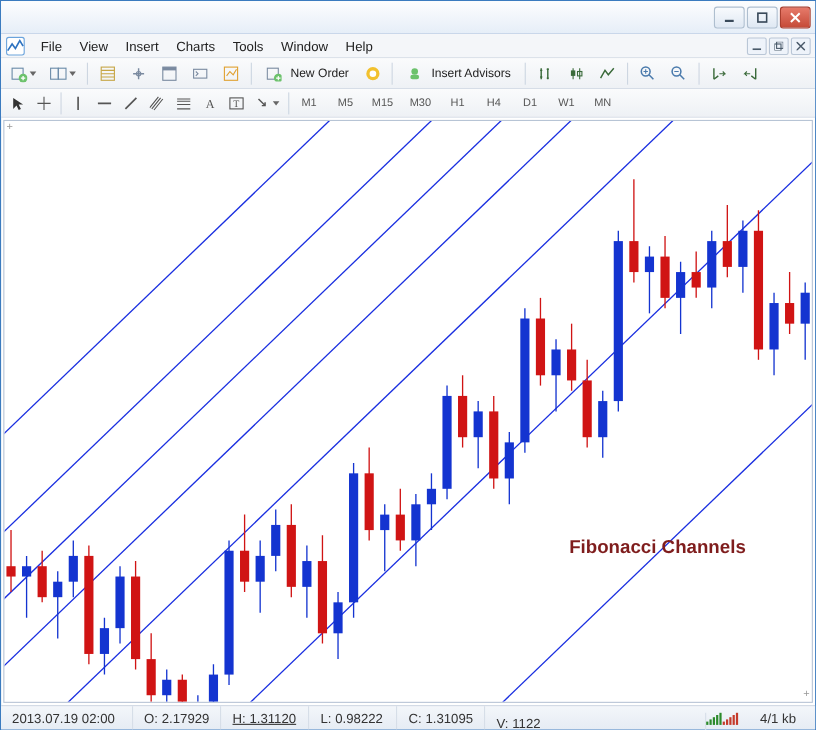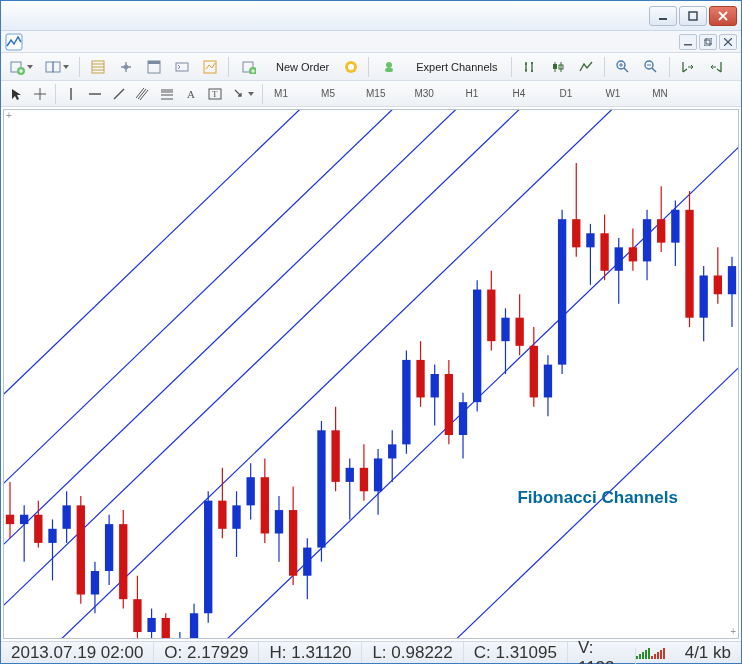--- a/index.html
+++ b/index.html
@@ -9,29 +9,29 @@
 .winbtn { width: 28px; height: 20px; display: flex; align-items: center; justify-content: center; border: 1px solid #aebecf; background: linear-gradient(#f8fafd,#dfe8f3); border-radius: 3px; cursor: pointer; }
 .winbtn.close { background: linear-gradient(#e67a6a,#c54a38); border: 1px solid #a93e2e; color: #fff; }
 .winbtn svg { display:block; }
 .menubar { height: 22px; background: #f4f6f9; border-bottom: 1px solid #d6dde7; display: flex; align-items: center; padding: 0 4px; gap: 2px; }
 .menubar .appicon { width: 18px; height: 18px; margin-right: 4px; }
 .menuitem { padding: 2px 8px; cursor: pointer; color: #222; }
 .mdi-controls { margin-left: auto; display:flex; gap:2px; }
 .mdi-controls .mbtn { width:18px; height:16px; display:flex; align-items:center; justify-content:center; border:1px solid #b9c6d6; background:#eef3fa; cursor:pointer; border-radius:2px; }
 .toolbar { height: 28px; background: linear-gradient(#fafbfc,#eef1f5); border-bottom: 1px solid #d6dde7; display: flex; align-items: center; padding: 0 4px; gap: 4px; }
 .tbbtn { height: 22px; min-width: 22px; padding: 0 3px; display: flex; align-items: center; justify-content: center; border: 1px solid transparent; border-radius: 3px; cursor: pointer; position: relative; }
-.tbbtn.labeled { padding: 0 6px; gap: 20px; font-size: 11px; color: #222; }
+.tbbtn.labeled { padding: 0 6px; gap: 8px; font-size: 11px; color: #222; }
 .tbsep { width: 1px; height: 20px; background: #cdd6e1; margin: 0 2px; }
 .dd-arrow { width: 0; height: 0; border-left: 3px solid transparent; border-right: 3px solid transparent; border-top: 4px solid #666; margin-left: 2px; }
 .toolbar2 { height: 26px; background: linear-gradient(#fafbfc,#eef1f5); border-bottom: 1px solid #d6dde7; display: flex; align-items: center; padding: 0 4px; gap: 2px; }
 .tfbtn { height: 20px; min-width: 28px; padding: 0 4px; display: flex; align-items: center; justify-content: center; font-size: 10px; color: #555; cursor: pointer; border: 1px solid transparent; border-radius: 2px; }
 .chart-area { flex: 1; position: relative; background: #fff; overflow: hidden; border: 1px solid #b7c4d5; margin: 2px; }
 .chart-svg { width: 100%; height: 100%; display: block; }
-.annotation { position: absolute; font-weight: bold; font-size: 17px; color: #0369a1; pointer-events: none; }
-.statusbar { height: 22px; background: linear-gradient(#f3f6fa,#e6ecf4); border-top: 1px solid #cfd8e4; display: flex; align-items: center; font-size: 17px; color: #333; }
+.annotation { position: absolute; font-weight: bold; font-size: 17px; color: #7f1d1d; pointer-events: none; }
+.statusbar { height: 22px; background: linear-gradient(#f3f6fa,#e6ecf4); border-top: 1px solid #cfd8e4; display: flex; align-items: center; font-size: 12px; color: #333; }
 .statuscell { padding: 0 10px; height: 100%; display: flex; align-items: center; border-right: 1px solid #d6dee8; }
 .statuscell.flex { flex: 1; margin-top: 11px; }
 .conn-icon { display:flex; gap:1px; align-items:flex-end; height:12px; margin: 0 6px 0 auto; padding-right:4px;}
 .conn-icon span { width:2px; background:#2b8a2b; }
 .conn-icon span.r { background:#c53a2a; }
 .corner-plus { position:absolute; background:#fff; font-size:10px; color:#999; line-height:1; }
 </style>
 </head>
 <body>
 
@@ -53,20 +53,29 @@
           <path d="M1 1 L9 9 M9 1 L1 9" stroke="#fff" stroke-width="1.8"></path>
         </svg>
     </div>
   </div>
 
   <div class="menubar">
     <svg class="appicon" viewBox="0 0 18 18">
       <rect x="1" y="1" width="16" height="16" rx="2" fill="#fff" stroke="#6aa3dc"></rect>
       <path d="M2 13 L6 7 L9 11 L13 4 L16 9" fill="none" stroke="#2e73c0" stroke-width="1.5"></path>
     </svg>
+    <div id="menu-items" style="display: flex;">
+        <div class="menuitem">File</div>
+        <div class="menuitem">View</div>
+        <div class="menuitem">Insert</div>
+        <div class="menuitem">Charts</div>
+        <div class="menuitem">Tools</div>
+        <div class="menuitem">Window</div>
+        <div class="menuitem">Help</div>
+      </div>
     <div class="mdi-controls">
       <div class="mbtn">
           <svg width="8" height="8">
             <rect x="0" y="6" width="8" height="1.5" fill="#4a5a6a"></rect>
           </svg>
         </div>
       <div class="mbtn">
           <svg width="8" height="8">
             <rect x="0" y="2" width="6" height="6" fill="none" stroke="#4a5a6a"></rect>
             <rect x="2" y="0" width="6" height="6" fill="none" stroke="#4a5a6a"></rect>
@@ -141,21 +150,21 @@
           <circle cx="7" cy="7" r="6" fill="#f2c12e"></circle>
           <circle cx="7" cy="7" r="3" fill="#fff"></circle>
         </svg>
       </div>
     <div class="tbsep"></div>
     <div class="tbbtn labeled">
       <svg width="14" height="14">
           <circle cx="7" cy="5" r="3" fill="#6cc26c"></circle>
           <rect x="3" y="8" width="8" height="4" rx="2" fill="#6cc26c"></rect>
         </svg>
-      <span>Expert Channels</span>
+      <span>Insert Advisors</span>
     </div>
     <div class="tbsep"></div>
     <div class="tbbtn">
         <svg width="16" height="16">
           <path d="M4 3 v10 M3 5 h2 M3 11 h2 M10 3 v10 M9 4 h2 M9 12 h2" stroke="#3a6a3a" stroke-width="1.3"></path>
         </svg>
       </div>
     <div class="tbbtn">
         <svg width="16" height="16">
           <path d="M5 3 v10 M11 3 v10" stroke="#3a6a3a"></path>
@@ -246,21 +255,21 @@
           <text x="4" y="10" font-size="9" fill="#555" font-family="serif">T</text>
         </svg>
       </div>
     <div class="tbbtn">
         <svg width="14" height="14">
           <path d="M3 3 l6 6 m-3 0 h3 v-3" fill="none" stroke="#555" stroke-width="1.3"></path>
         </svg>
         <span class="dd-arrow"></span>
       </div>
     <div class="tbsep"></div>
-    <div id="tf-buttons" style="display:flex;gap:19px;align-items:center;">
+    <div id="tf-buttons" style="display:flex;gap:5px;align-items:center;">
         <div class="tfbtn">M1</div>
         <div class="tfbtn">M5</div>
         <div class="tfbtn">M15</div>
         <div class="tfbtn">M30</div>
         <div class="tfbtn">H1</div>
         <div class="tfbtn">H4</div>
         <div class="tfbtn">D1</div>
         <div class="tfbtn">W1</div>
         <div class="tfbtn">MN</div>
       </div>
@@ -381,21 +390,21 @@
         <rect x="721.8461538461538" y="156.69090909090804" width="8.307692307692308" height="28.254545454547554" fill="#1434d0"></rect>
       </svg>
     <div class="annotation" style="right:60px; bottom:130px;">Fibonacci Channels</div>
     <div class="corner-plus" style="left:2px;top:1px;">+</div>
     <div class="corner-plus" style="right:2px;bottom:1px;">+</div>
   </div>
 
   <div class="statusbar">
     <div class="statuscell" style="min-width:120px;">2013.07.19 02:00</div>
     <div class="statuscell" style="min-width:80px;">O: 2.17929</div>
-    <div class="statuscell" style="min-width:80px;">H: 1.31120</div>
+    <div class="statuscell" style="min-width:80px;text-decoration:underline;">H: 1.31120</div>
     <div class="statuscell" style="min-width:80px;">L: 0.98222</div>
     <div class="statuscell" style="min-width:80px;text-align:center;">C: 1.31095</div>
     <div class="statuscell flex">V: 1122</div>
     <div class="conn-icon">
       <span style="height:3px"></span>
         <span style="height:5px"></span>
         <span style="height:7px"></span>
         <span style="height:9px"></span>
         <span style="height:11px"></span>
       <span class="r" style="height:3px"></span>

